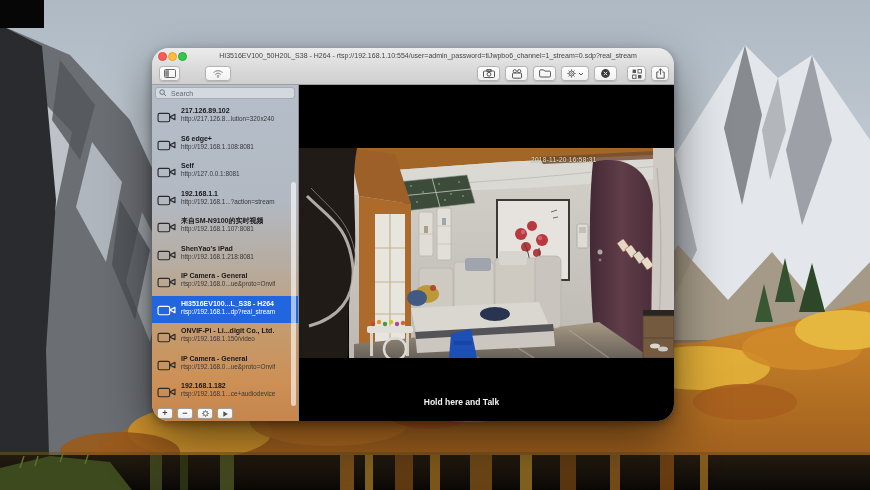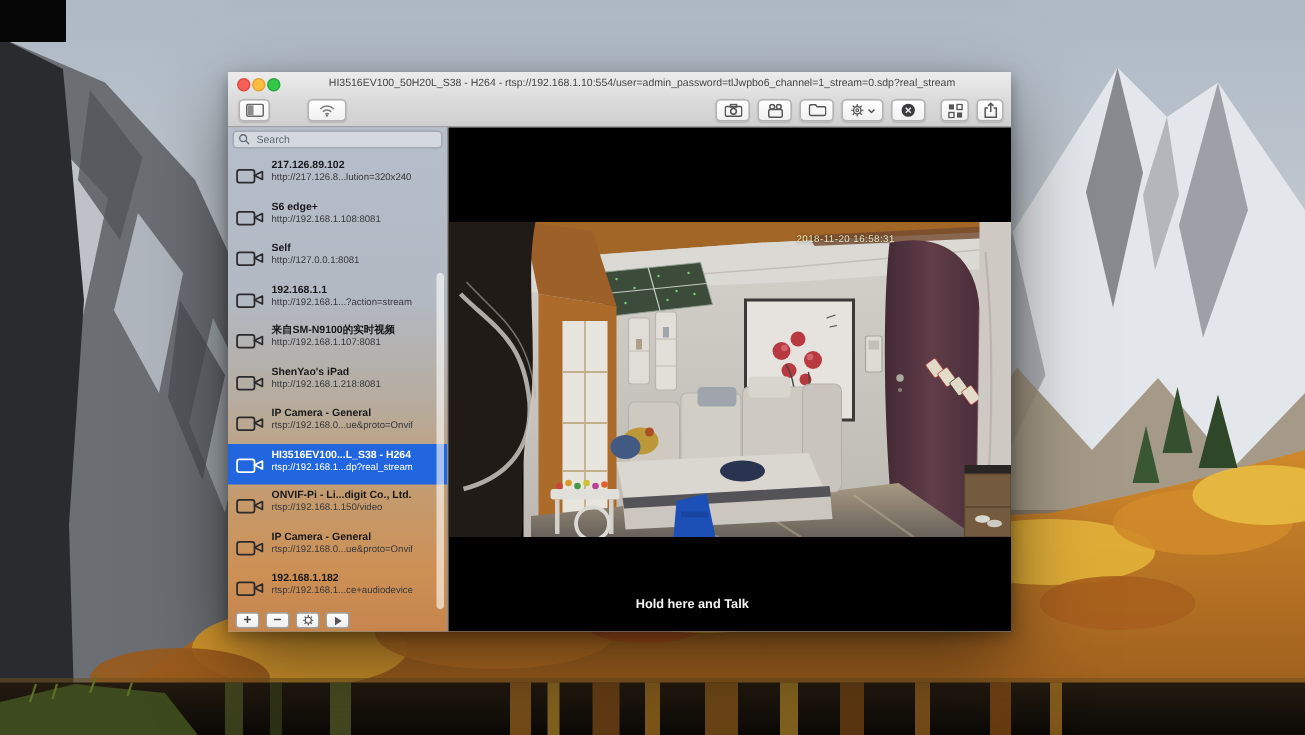--- a/index.html
+++ b/index.html
@@ -4,21 +4,21 @@
 <style>
   html,body{margin:0;padding:0;background:#15110c;}
   body{width:870px;height:490px;position:relative;overflow:hidden;
        font-family:"Liberation Sans", sans-serif;-webkit-font-smoothing:antialiased;}
   .abs{position:absolute;}
 
   
   #wallpaper{left:0;top:0;width:870px;height:490px;}
 
   
-  #app-window{left:152px;top:48px;width:522px;height:373px;border-radius:0;
+  #app-window{left:152px;top:48px;width:522px;height:373px;border-radius:17px;
     box-shadow:0 22px 50px rgba(0,0,0,.5),0 3px 10px rgba(0,0,0,.35);
     overflow:hidden;background:#ccc;}
   #header{left:0;top:0;width:522px;height:37px;
     background:linear-gradient(#ececec,#d9d9d9 60%,#cfcfcf);
     border-bottom:1px solid #9f9f9f;box-sizing:border-box;}
   .traffic{width:7px;height:7px;border-radius:50%;top:4px;}
   #tl-close{left:6px;background:#f55f57;border:.5px solid #dd4a43;}
   #tl-min{left:16px;background:#fdbc40;border:.5px solid #e0a532;}
   #tl-zoom{left:26px;background:#34c84a;border:.5px solid #28a73c;}
   #win-title{left:40px;right:10px;top:3px;height:10px;font-size:7px;line-height:10px;

